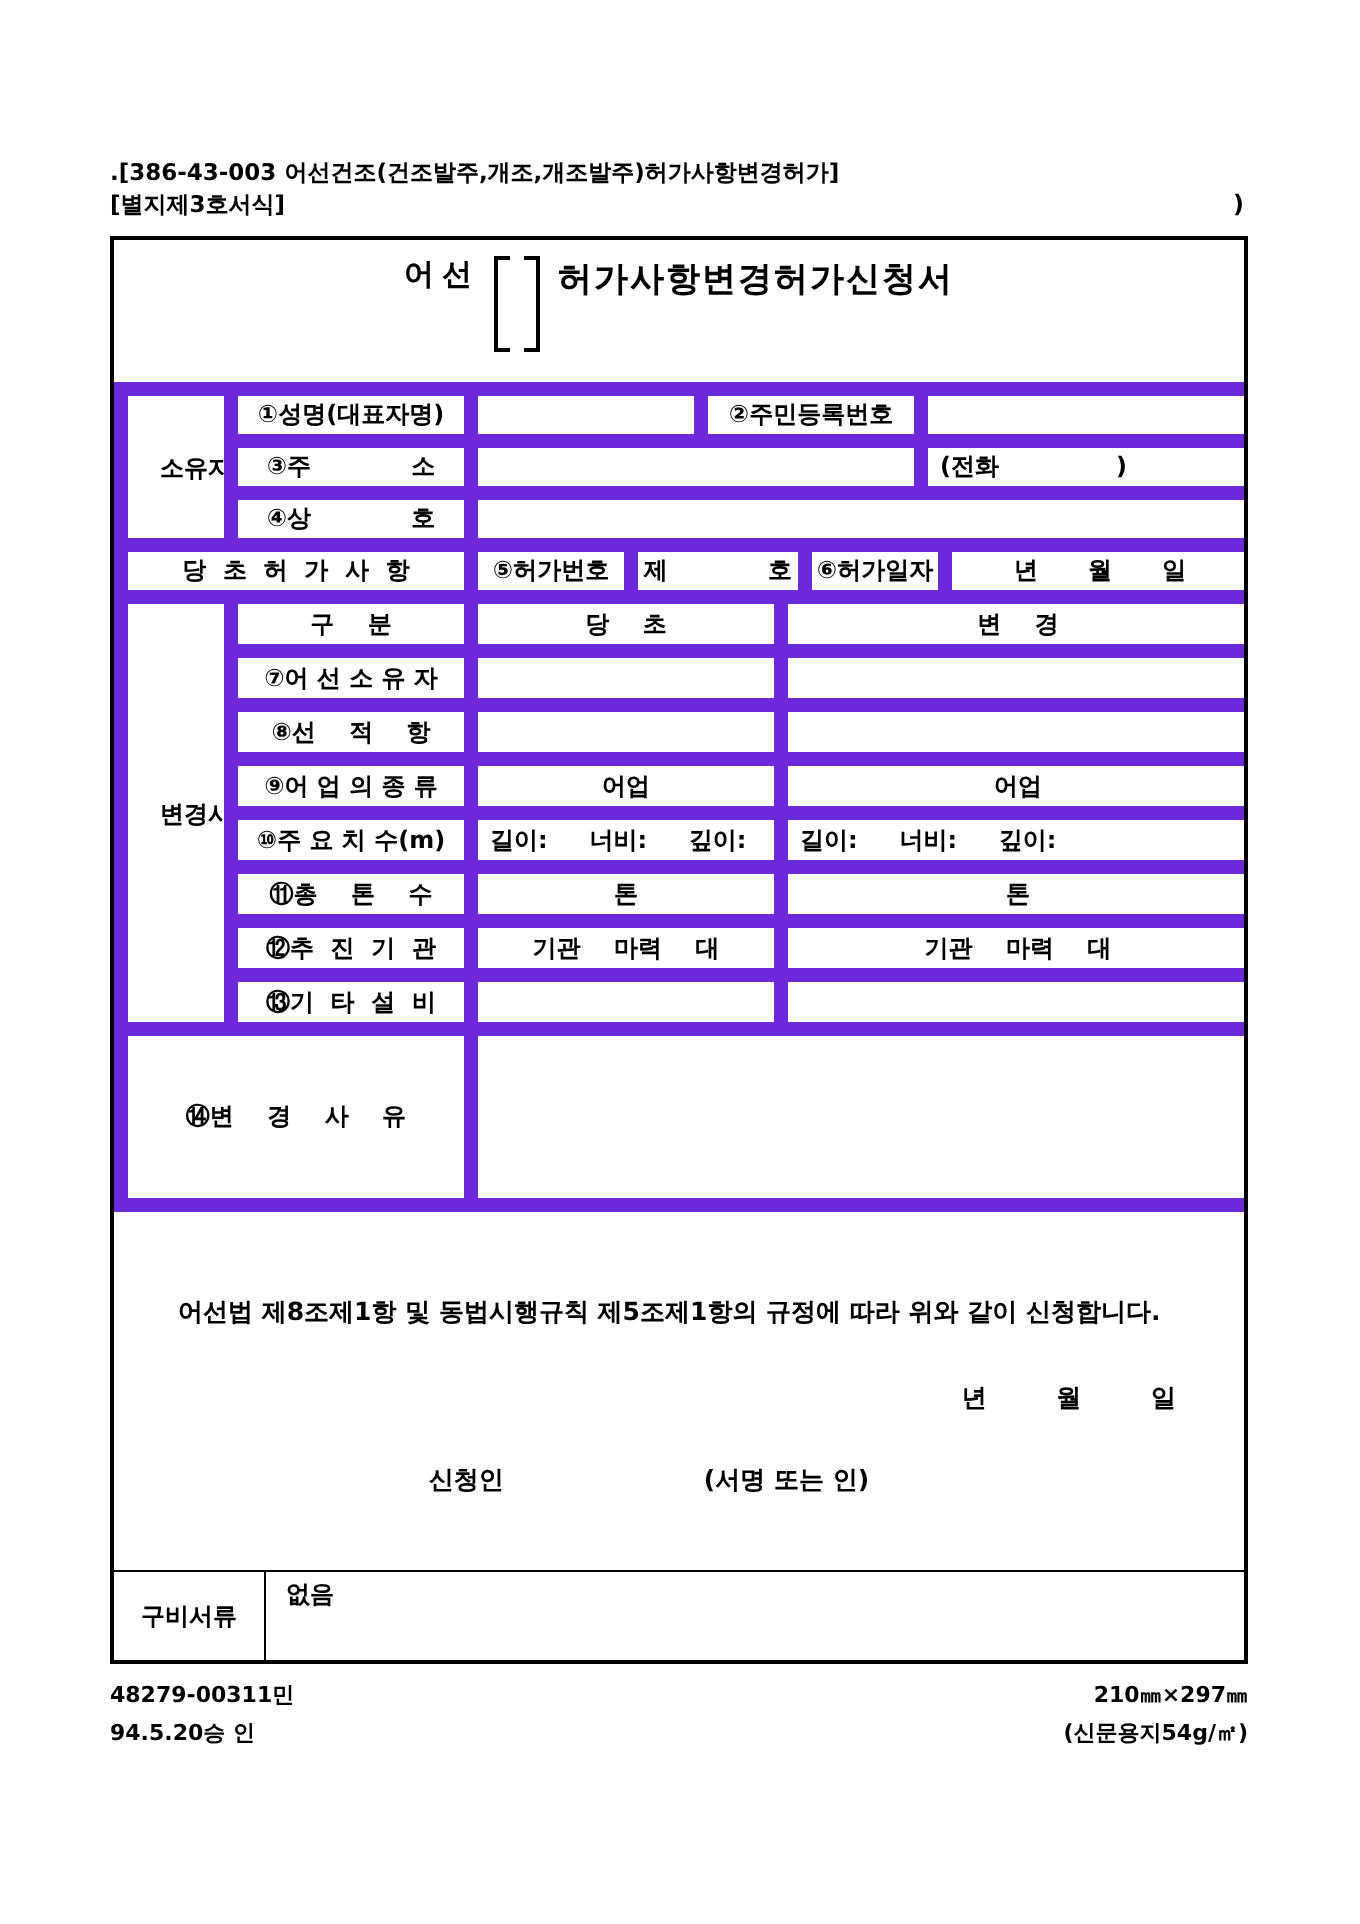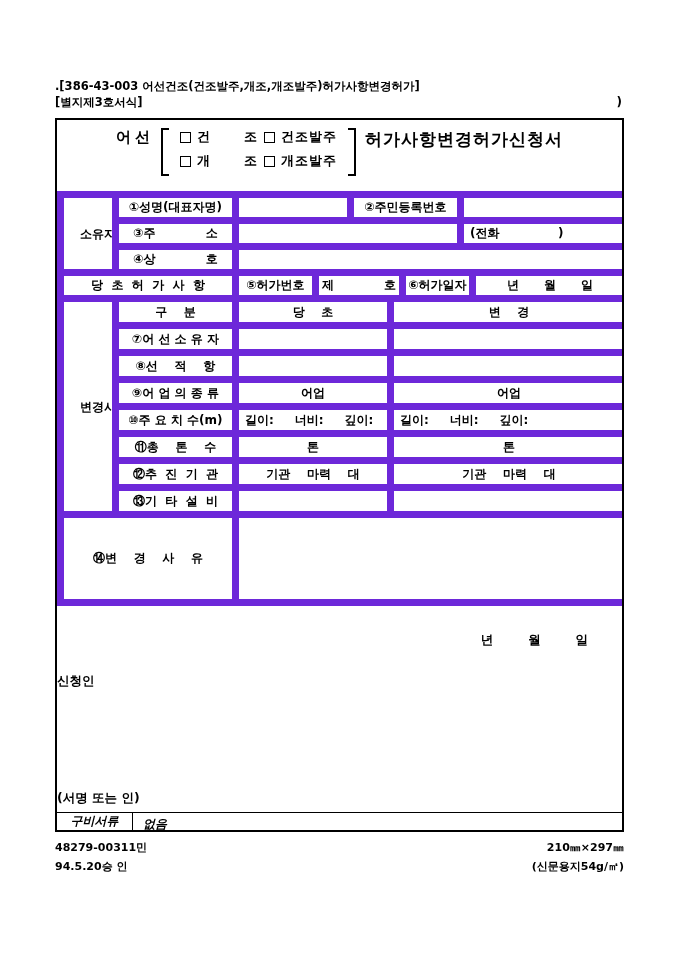--- a/index.html
+++ b/index.html
@@ -42,24 +42,24 @@
   tr.h26 { height:26px; }
   tr.h27 { height:27px; }
   tr.h88 { height:88px; }
   .vtext { width:16px; margin:0 auto; word-break:break-all; text-align:left; }
   .v3 { line-height:22px; }
   .v4 { line-height:30px; }
 
   
   .decl-body { margin:42px 28px 0 32px; font-size:12.5px; white-space:pre; }
   .decl-date { margin-top:26px; text-align:right; padding-right:34px; font-size:12.5px; white-space:pre; }
-  .decl-app { margin-top:24px; display:flex; justify-content:center; gap:100px; padding-right:30px; font-size:12.5px;flex-direction:column; }
+  .decl-app { margin-top:24px; display:flex; justify-content:center; gap:100px; padding-right:30px; font-size:12.5px; }
 
   
-  .docs-bar { position:absolute; left:0; right:0; bottom:0; height:18px; border-top:1.5px solid #000; display:flex;font-style:italic; }
+  .docs-bar { position:absolute; left:0; right:0; bottom:0; height:45px; border-top:1.5px solid #000; display:flex; }
   .docs-label { width:76px; border-right:1.5px solid #000; display:flex; align-items:center; justify-content:center; font-size:12px; }
   .docs-value { flex:1; padding:3px 0 0 10px; font-size:12px; }
 
   
   .ft { position:absolute; font-size:11px; white-space:pre; }
   .ft.l1 { left:55px; top:840px; }
   .ft.l2 { left:55px; top:859px; }
   .ft.r1 { right:56px; top:840px; text-align:center; }
   .ft.r2 { right:56px; top:859px; text-align:right; }
 </style>
@@ -70,34 +70,20 @@
 
   <div class="hdr1">.[386-43-003 어선건조(건조발주,개조,개조발주)허가사항변경허가]</div>
   <div class="hdr2">[별지제3호서식]</div>
   <div class="hdr2r">)</div>
 
   <div class="formbox">
 
     <div class="title-row">
       <span class="t-prefix">어선</span>
       <span class="bracket-l"></span>
-      <div class="opts">
-        <div class="opt-row">
-          <span class="chk"></span>
-          <span class="opt-label">건      조</span>
-          <span class="chk"></span>
-          <span class="opt-label">건조발주</span>
-        </div>
-        <div class="opt-row">
-          <span class="chk"></span>
-          <span class="opt-label">개      조</span>
-          <span class="chk"></span>
-          <span class="opt-label">개조발주</span>
-        </div>
-      </div>
       <span class="bracket-r"></span>
       <span class="t-main">허가사항변경허가신청서</span>
     </div>
 
 
     <table class="main-table">
       <colgroup>
         <col style="width:55px">
           <col style="width:120px">
           <col style="width:80px">
@@ -174,20 +160,21 @@
           <td colspan="4"></td>
         </tr>
         <tr class="h88">
           <td colspan="2">⑭변    경    사    유</td>
           <td colspan="7"></td>
         </tr>
       </tbody>
     </table>
 
     <div class="decl">
+      <div class="decl-body">어선법 제8조제1항 및 동법시행규칙 제5조제1항의 규정에 따라 위와 같이 신청합니다.</div>
       <div class="decl-date">년        월        일</div>
       <div class="decl-app">
         <span>신청인</span>
         <span>(서명 또는 인)</span>
       </div>
     </div>
 
     <div class="docs-bar">
       <div class="docs-label">구비서류</div>
       <div class="docs-value">없음</div>

